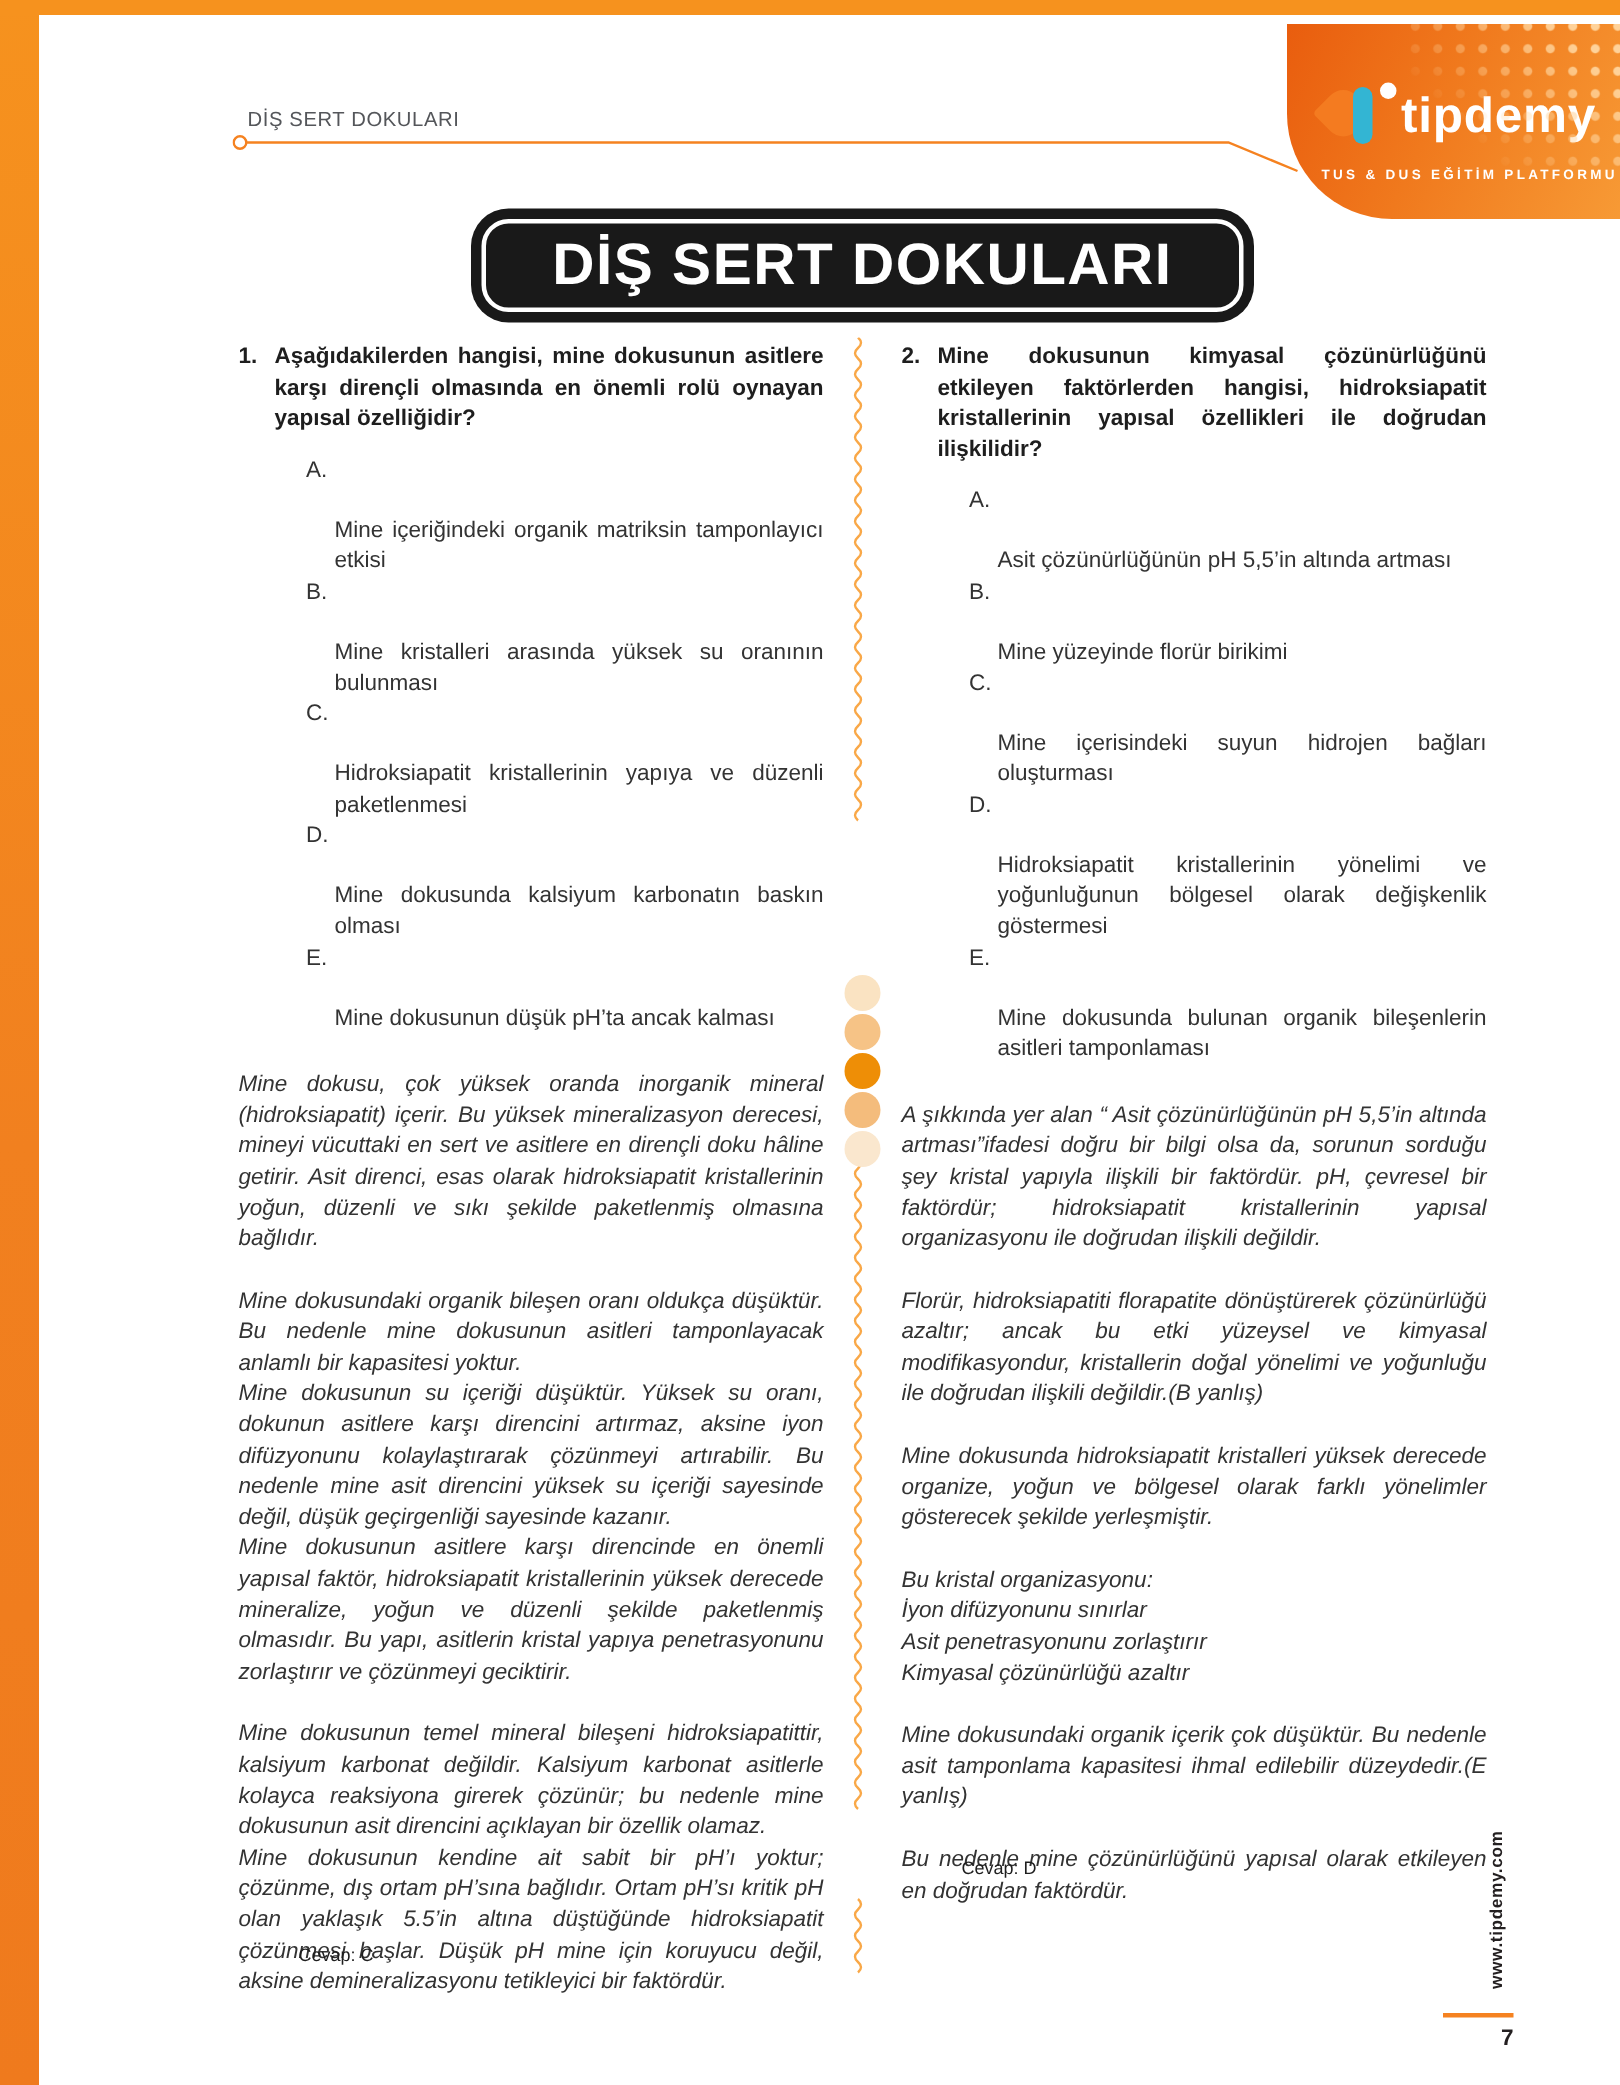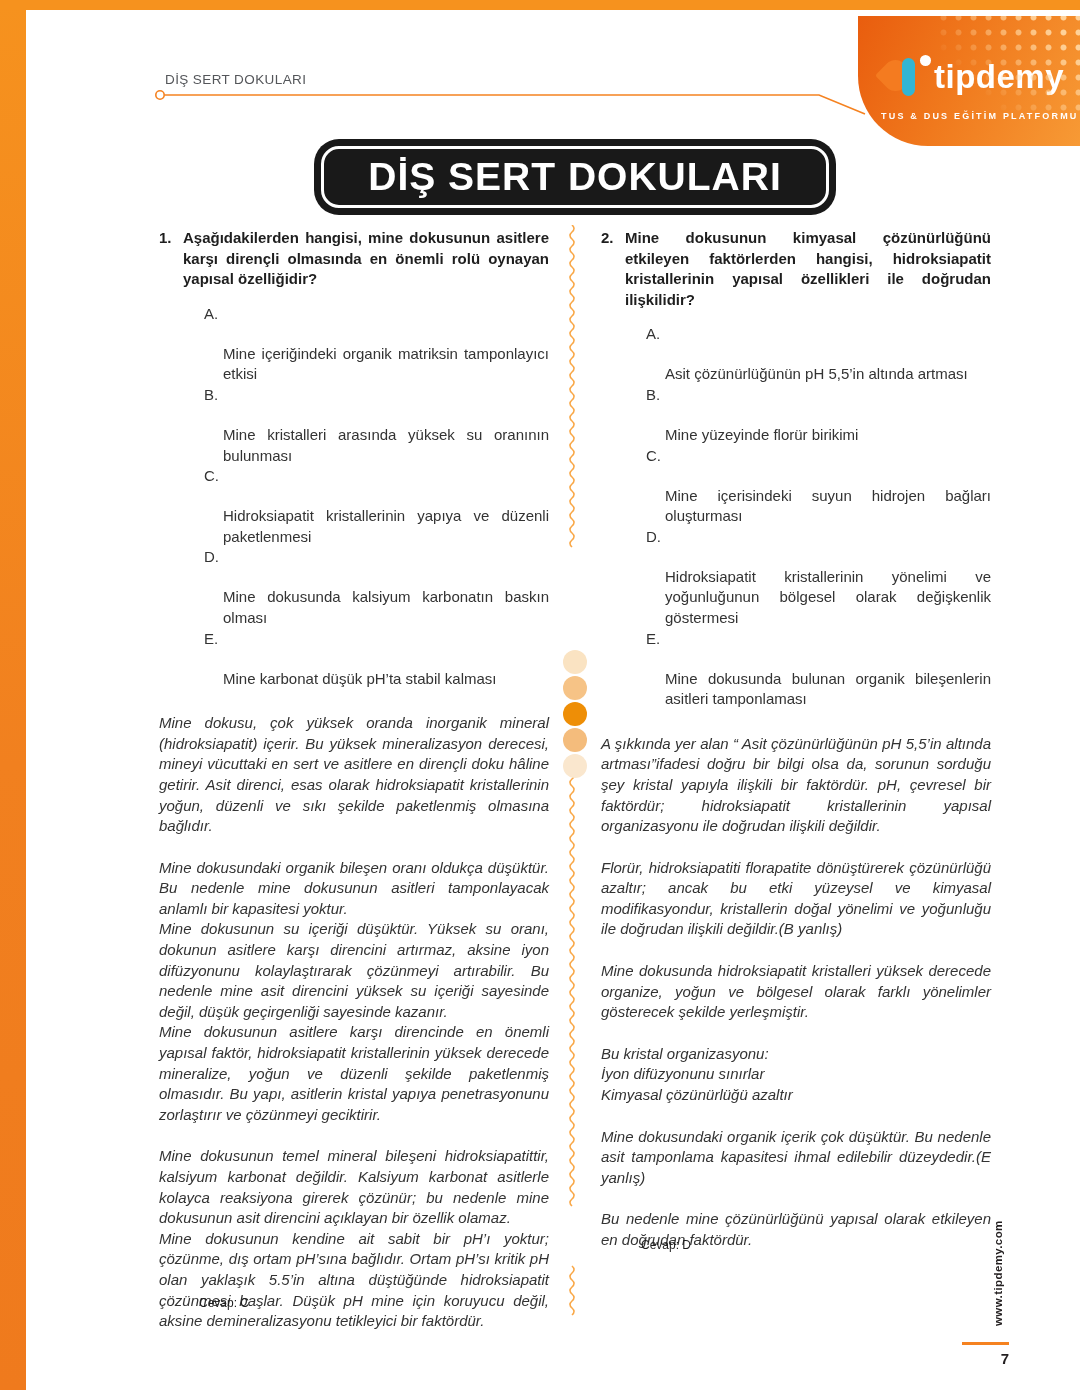--- a/index.html
+++ b/index.html
@@ -121,21 +121,21 @@
       <div class="opt">
         <span class="opt-letter">C.</span>
         <span class="opt-text">Hidroksiapatit kristallerinin yapıya ve düzenli paketlenmesi</span>
       </div>
       <div class="opt">
         <span class="opt-letter">D.</span>
         <span class="opt-text">Mine dokusunda kalsiyum karbonatın baskın olması</span>
       </div>
       <div class="opt">
         <span class="opt-letter">E.</span>
-        <span class="opt-text">Mine karbonat düşük pH’ta stabil kalması</span>
+        <span class="opt-text">Mine dokusunun düşük pH’ta ancak kalması</span>
       </div>
     </div>
     <div class="expl">
       <div class="block">
         <p>Mine dokusu, çok yüksek oranda inorganik mineral (hidroksiapatit) içerir. Bu yüksek mineralizasyon derecesi, mineyi vücuttaki en sert ve asitlere en dirençli doku hâline getirir. Asit direnci, esas olarak hidroksiapatit kristallerinin yoğun, düzenli ve sıkı şekilde paketlenmiş olmasına bağlıdır.</p>
       </div>
       <div class="block">
         <p>Mine dokusundaki organik bileşen oranı oldukça düşüktür. Bu nedenle mine dokusunun asitleri tamponlayacak anlamlı bir kapasitesi yoktur.</p>
         <p>Mine dokusunun su içeriği düşüktür. Yüksek su oranı, dokunun asitlere karşı direncini artırmaz, aksine iyon difüzyonunu kolaylaştırarak çözünmeyi artırabilir. Bu nedenle mine asit direncini yüksek su içeriği sayesinde değil, düşük geçirgenliği sayesinde kazanır.</p>
         <p>Mine dokusunun asitlere karşı direncinde en önemli yapısal faktör, hidroksiapatit kristallerinin yüksek derecede mineralize, yoğun ve düzenli şekilde paketlenmiş olmasıdır. Bu yapı, asitlerin kristal yapıya penetrasyonunu zorlaştırır ve çözünmeyi geciktirir.</p>
@@ -179,20 +179,21 @@
       </div>
       <div class="block">
         <p>Florür, hidroksiapatiti florapatite dönüştürerek çözünürlüğü azaltır; ancak bu etki yüzeysel ve kimyasal modifikasyondur, kristallerin doğal yönelimi ve yoğunluğu ile doğrudan ilişkili değildir.(B yanlış)</p>
       </div>
       <div class="block">
         <p>Mine dokusunda hidroksiapatit kristalleri yüksek derecede organize, yoğun ve bölgesel olarak farklı yönelimler gösterecek şekilde yerleşmiştir.</p>
       </div>
       <div class="block">
         <p>Bu kristal organizasyonu:</p>
         <p>İyon difüzyonunu sınırlar</p>
+        <p>Asit penetrasyonunu zorlaştırır</p>
         <p>Kimyasal çözünürlüğü azaltır</p>
       </div>
       <div class="block">
         <p>Mine dokusundaki organik içerik çok düşüktür. Bu nedenle asit tamponlama kapasitesi ihmal edilebilir düzeydedir.(E yanlış)</p>
       </div>
       <div class="block">
         <p>Bu nedenle mine çözünürlüğünü yapısal olarak etkileyen en doğrudan faktördür.</p>
       </div>
     </div>
   </div>

